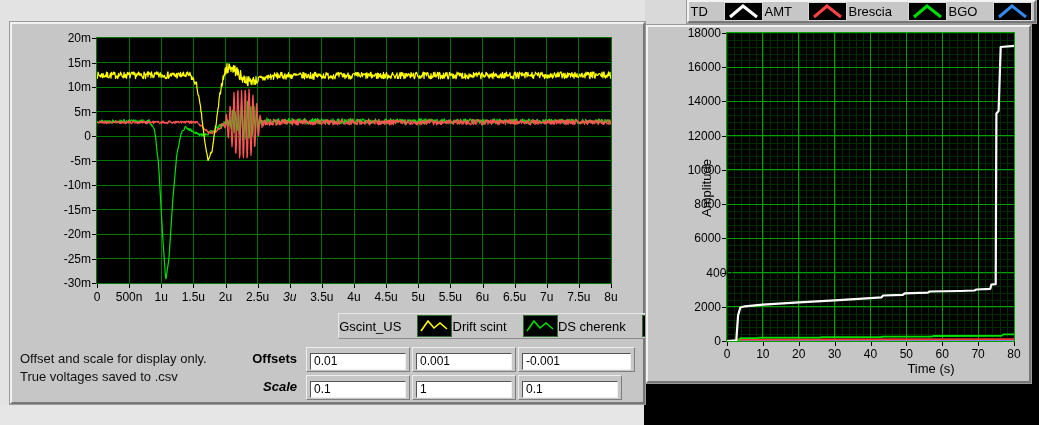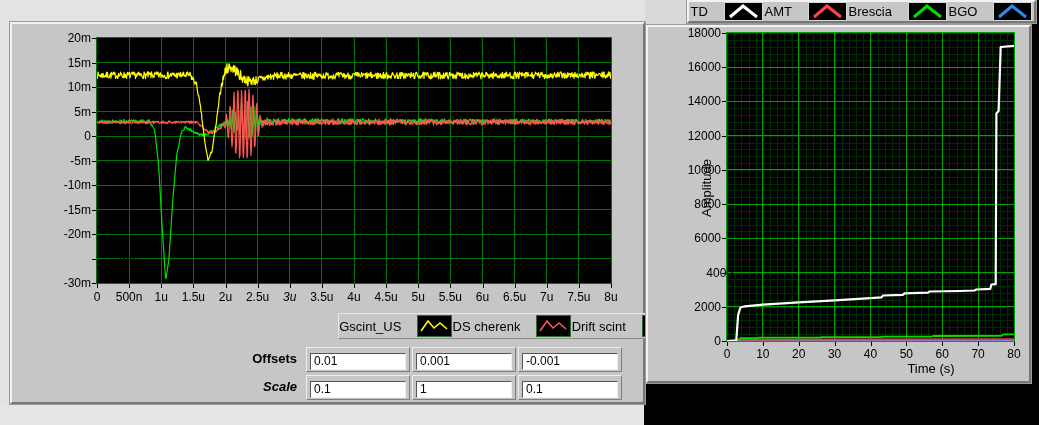--- a/index.html
+++ b/index.html
@@ -87,21 +87,21 @@
       <div class="abs ticklbl tright" style="left:0;top:105px;width:79px;">0</div>
       <div class="abs tickmark" style="left:80px;top:112px;width:4px;height:1px;"></div>
       <div class="abs ticklbl tright" style="left:0;top:129.5px;width:79px;">-5m</div>
       <div class="abs tickmark" style="left:80px;top:136.5px;width:4px;height:1px;"></div>
       <div class="abs ticklbl tright" style="left:0;top:154px;width:79px;">-10m</div>
       <div class="abs tickmark" style="left:80px;top:161px;width:4px;height:1px;"></div>
       <div class="abs ticklbl tright" style="left:0;top:178.5px;width:79px;">-15m</div>
       <div class="abs tickmark" style="left:80px;top:185.5px;width:4px;height:1px;"></div>
       <div class="abs ticklbl tright" style="left:0;top:203px;width:79px;">-20m</div>
       <div class="abs tickmark" style="left:80px;top:210px;width:4px;height:1px;"></div>
-      <div class="abs ticklbl tright" style="left:0;top:227.5px;width:79px;padding-left:48px;">-25m</div>
+      <div class="abs ticklbl tright" style="left:0;top:227.5px;width:79px;">-25m</div>
       <div class="abs tickmark" style="left:80px;top:234.5px;width:4px;height:1px;"></div>
       <div class="abs ticklbl tright" style="left:0;top:252px;width:79px;">-30m</div>
       <div class="abs tickmark" style="left:80px;top:259px;width:4px;height:1px;"></div>
     </div>
   <div id="left-xlabels">
       <div class="abs tickmark" style="left:85px;top:260px;width:1px;height:4px;"></div>
       <div class="abs ticklbl tcenter" style="left:63px;top:266px;width:44px;">0</div>
       <div class="abs tickmark" style="left:117.125px;top:260px;width:1px;height:4px;"></div>
       <div class="abs ticklbl tcenter" style="left:95.125px;top:266px;width:44px;">500n</div>
       <div class="abs tickmark" style="left:149.25px;top:260px;width:1px;height:4px;"></div>
@@ -138,47 +138,49 @@
 
   <div id="left-legend" class="abs plate" style="left:288px;top:289px;width:338px;height:24px;">
     <div class="legend-row" id="left-legend-row">
         <div class="legend-item">
           <span>Gscint_US</span>
           <svg width="33" height="20" class="licon-l">
             <polyline points="3,15 10,5 16,12 22,7 29,13" fill="none" stroke="#ffff00" stroke-width="1.6"></polyline>
           </svg>
         </div>
         <div class="legend-item">
+          <span>Drift scint</span>
+          <svg width="33" height="20" class="licon-l">
+            <polyline points="3,15 10,5 16,12 22,7 29,13" fill="none" stroke="#00e000" stroke-width="1.6"></polyline>
+          </svg>
+        </div>
+        <div class="legend-item">
           <span>DS cherenk</span>
           <svg width="33" height="20" class="licon-l">
             <polyline points="3,15 10,5 16,12 22,7 29,13" fill="none" stroke="#ff5555" stroke-width="1.6"></polyline>
           </svg>
         </div>
-        <div class="legend-item">
-          <span>Drift scint</span>
-          <svg width="33" height="20" class="licon-l">
-            <polyline points="3,15 10,5 16,12 22,7 29,13" fill="none" stroke="#00e000" stroke-width="1.6"></polyline>
-          </svg>
-        </div>
       </div>
   </div>
 
   <div class="abs rowlabel" style="left:180px;top:327px;width:105px;">Offsets</div>
   <div class="abs rowlabel" style="left:180px;top:355px;width:105px;font-style:italic;">Scale</div>
   <div id="offsets-row">
       <div class="abs valbox" style="left:294px;top:323px;width:104px;height:25px;"><input type="text" value="0.01" style=""></div>
       <div class="abs valbox" style="left:400px;top:323px;width:104px;height:25px;"><input type="text" value="0.001" style=""></div>
-      <div class="abs valbox" style="left:506px;top:323px;width:104px;height:25px;"><input type="text" value="-0.001" style=""></div>
+      <div class="abs valbox" style="left:506px;top:323px;width:117px;height:25px;"><input type="text" value="-0.001" style=""></div>
     </div>
   <div id="scale-row">
       <div class="abs valbox" style="left:294px;top:351px;width:104px;height:25px;"><input type="text" value="0.1" style=""></div>
       <div class="abs valbox" style="left:400px;top:351px;width:104px;height:25px;"><input type="text" value="1" style=""></div>
       <div class="abs valbox" style="left:506px;top:351px;width:104px;height:25px;"><input type="text" value="0.1" style=""></div>
     </div>
 
+  <div class="abs note" style="left:8px;top:327px;">Offset and scale for display only.</div>
+  <div class="abs note" style="left:8px;top:345px;">True voltages saved to .csv</div>
 </div>
 
 <div id="right-legend" class="abs panel3d" style="left:687px;top:0;width:345px;height:19px;">
   <div class="legend-row" id="right-legend-row">
       <div class="legend-item">
         <span>TD</span>
         <svg width="37" height="17" class="licon">
           <polyline points="5,14 18,3 32,14" fill="none" stroke="#ffffff" stroke-width="3" stroke-linejoin="miter"></polyline>
         </svg>
       </div>

